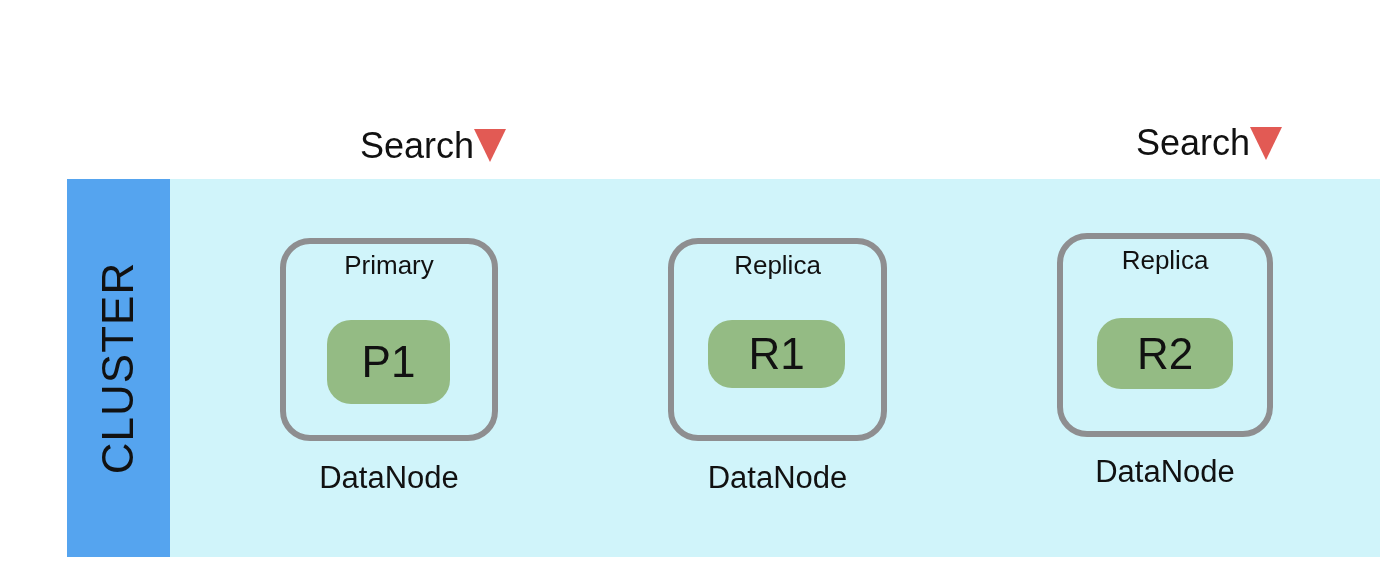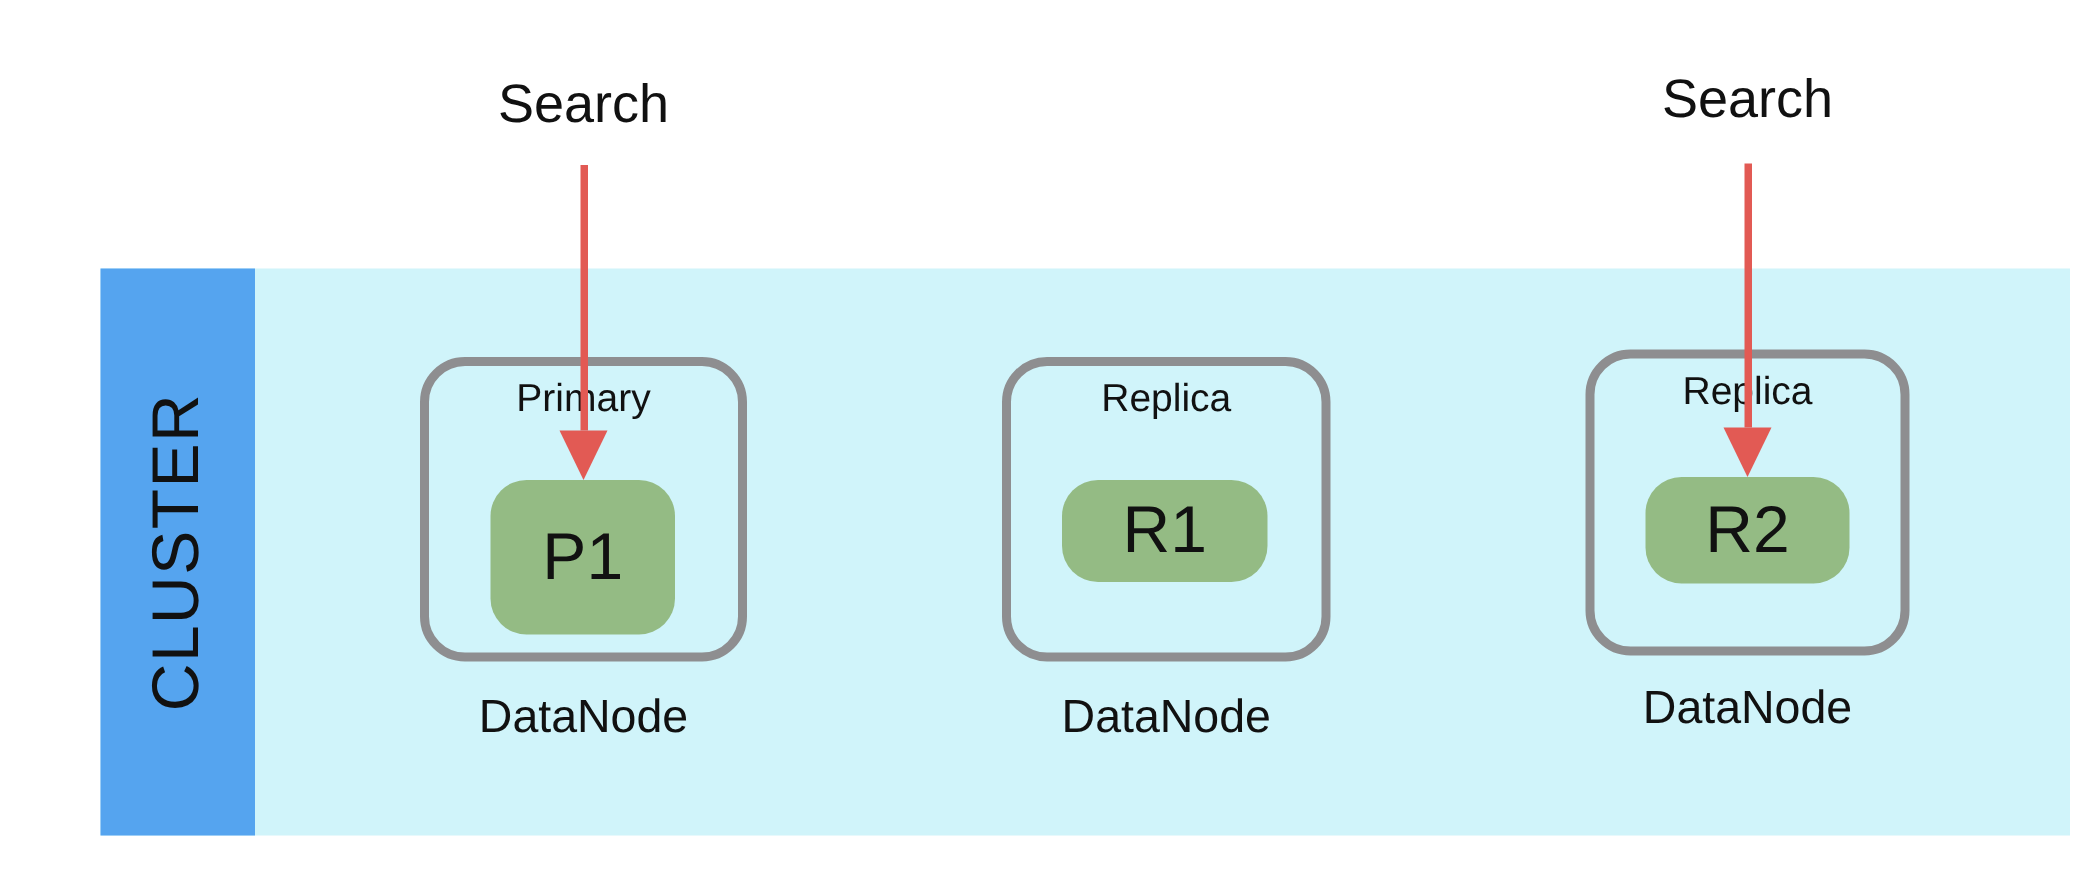--- a/index.html
+++ b/index.html
@@ -69,43 +69,43 @@
   .shard {
     position: absolute;
     background: var(--shard, #94bb84);
     border-radius: 24px;
     display: flex;
     align-items: center;
     justify-content: center;
     font-size: 44px;
     z-index: 3;
   }
-  .s1 { left: 327px;  top: 320px; width: 123px; height: 103px; justify-content: center; }
+  .s1 { left: 327px;  top: 320px; width: 123px; height: 84px; justify-content: center; }
   .s2 { left: 708px;  top: 320px; width: 137px; height: 68px; }
   .s3 { left: 1097px; top: 318px; width: 136px; height: 71px; }
 
   .caption {
     position: absolute;
     text-align: center;
     font-size: 31px;
     line-height: 1;
     z-index: 3;
   }
   .c1 { left: 270px;  top: 462px; width: 238px; }
   .c2 { left: 658px;  top: 462px; width: 239px; }
   .c3 { left: 1047px; top: 456px; width: 236px; }
 
   
   .arrow-group {
     position: absolute;
     width: 122px;
     display: flex;
-    flex-direction: column;
     align-items: center;
     z-index: 5;
+    margin-left: 32px;
   }
   .a1 { left: 328px;  top: 47px; }
   .a2 { left: 1104px; top: 44px; }
   .search-label {
     font-size: 36px;
     line-height: 1.2;
     white-space: nowrap;
   }
   .arrow-stem {
     width: 5px;

